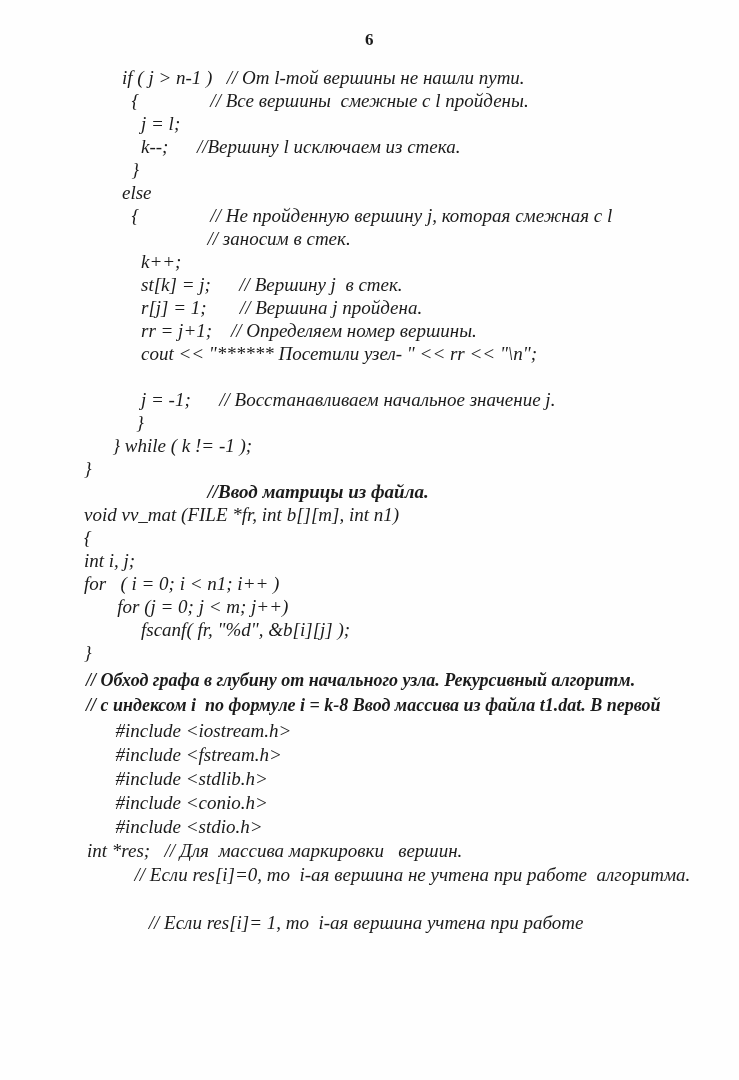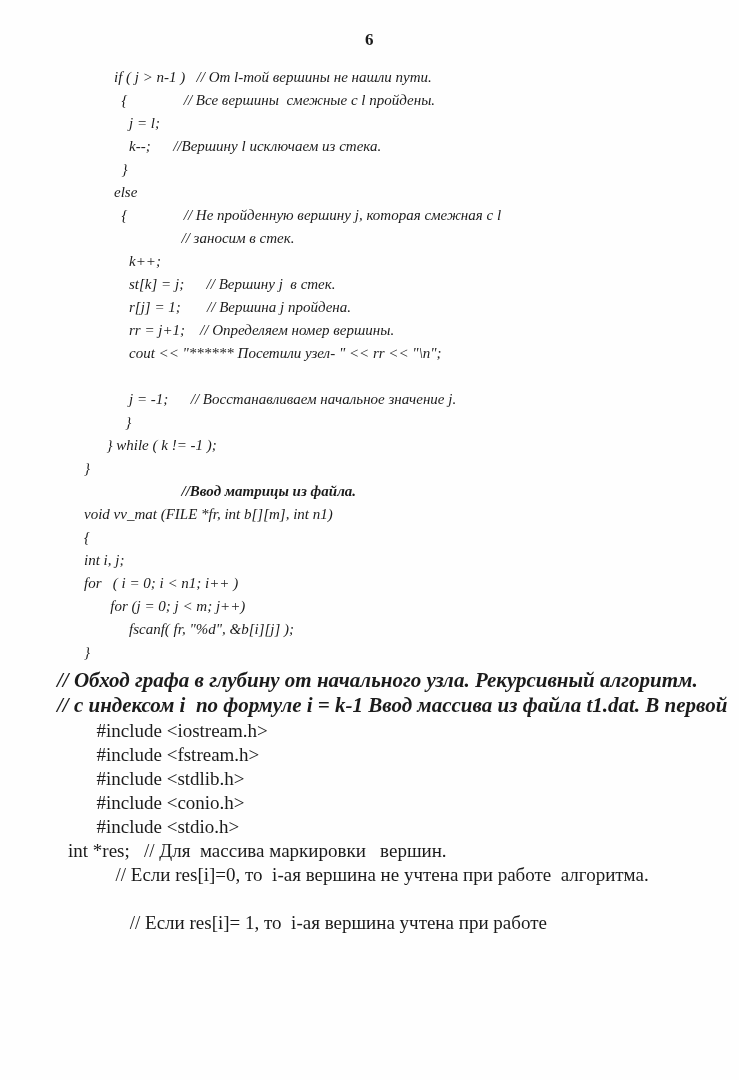--- a/index.html
+++ b/index.html
@@ -22,21 +22,21 @@
     text-align: center;
     font-weight: bold;
     font-size: 17px;
     font-style: normal;
     letter-spacing: 0.5px;
   }
   .code-block {
     margin-top: 16px;
     padding-left: 84px;
     font-style: italic;
-    font-size: 15px;
+    font-size: 19px;
     line-height: 23px;
     white-space: pre;
   }
   .code-block .line, .desc-block .line, .code-lower .line {
     min-height: 23px;
   }
   .bold {
     font-weight: bold;
   }
   .heading {
@@ -44,37 +44,39 @@
     text-align: center;
     font-weight: bold;
     font-style: normal;
     font-size: 20px;
   }
   .desc-block {
     margin-top: 4px;
     padding-left: 57px;
     font-style: italic;
     font-weight: bold;
-    font-size: 21px;
+    font-size: 18px;
     line-height: 25px;
     white-space: pre;
+    margin-left: 29px;
   }
   .code-lower {
     margin-top: 1px;
-    padding-left: 68px;
+    padding-left: 87px;
+    font-style: italic;
     font-size: 19px;
     line-height: 24px;
     white-space: pre;
   }
 </style>
 </head>
 <body>
 
 <div class="sheet">
   <div class="page-number">6</div>
 
   <div class="code-block"><div class="line">        if ( j &gt; n-1 )   // От l-той вершины не нашли пути.</div><div class="line">          {               // Все вершины  смежные с l пройдены.</div><div class="line">            j = l;</div><div class="line">            k--;      //Вершину l исключаем из стека.</div><div class="line">          }</div><div class="line">        else</div><div class="line">          {               // Не пройденную вершину j, которая смежная с l</div><div class="line">                          // заносим в стек.</div><div class="line">            k++;</div><div class="line">            st[k] = j;      // Вершину j  в стек.</div><div class="line">            r[j] = 1;       // Вершина j пройдена.</div><div class="line">            rr = j+1;    // Определяем номер вершины.</div><div class="line">            cout &lt;&lt; "****** Посетили узел- " &lt;&lt; rr &lt;&lt; "\n";</div><div class="line">&nbsp;</div><div class="line">            j = -1;      // Восстанавливаем начальное значение j.</div><div class="line">           }</div><div class="line">      } while ( k != -1 );</div><div class="line">}</div><div class="line bold">                          //Ввод матрицы из файла.</div><div class="line">void vv_mat (FILE *fr, int b[][m], int n1)</div><div class="line">{</div><div class="line">int i, j;</div><div class="line">for   ( i = 0; i &lt; n1; i++ )</div><div class="line">       for (j = 0; j &lt; m; j++)</div><div class="line">            fscanf( fr, "%d", &amp;b[i][j] );</div><div class="line">}</div></div>
 
 
-  <div class="desc-block"><div class="line">// Обход графа в глубину от начального узла. Рекурсивный алгоритм.</div><div class="line">// с индексом i  по формуле i = k-1 Ввод массива из файла t1.dat. В первой</div></div>
+  <div class="desc-block"><div class="line">// Обход графа в глубину от начального узла. Рекурсивный алгоритм.</div><div class="line">// с индексом i  по формуле i = k-8 Ввод массива из файла t1.dat. В первой</div></div>
 
   <div class="code-lower"><div class="line">      #include &lt;iostream.h&gt;</div><div class="line">      #include &lt;fstream.h&gt;</div><div class="line">      #include &lt;stdlib.h&gt;</div><div class="line">      #include &lt;conio.h&gt;</div><div class="line">      #include &lt;stdio.h&gt;</div><div class="line">int *res;   // Для  массива маркировки   вершин.</div><div class="line">          // Если res[i]=0, то  i-ая вершина не учтена при работе  алгоритма.</div><div class="line">&nbsp;</div><div class="line">             // Если res[i]= 1, то  i-ая вершина учтена при работе</div></div>
 </div>
 
 </body></html>

